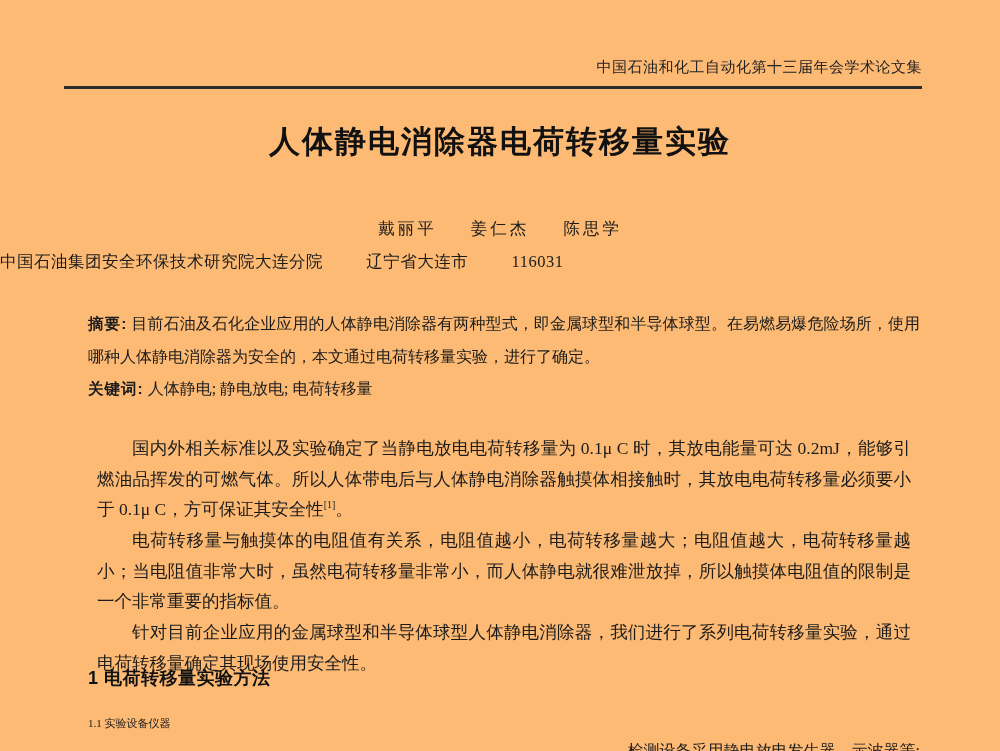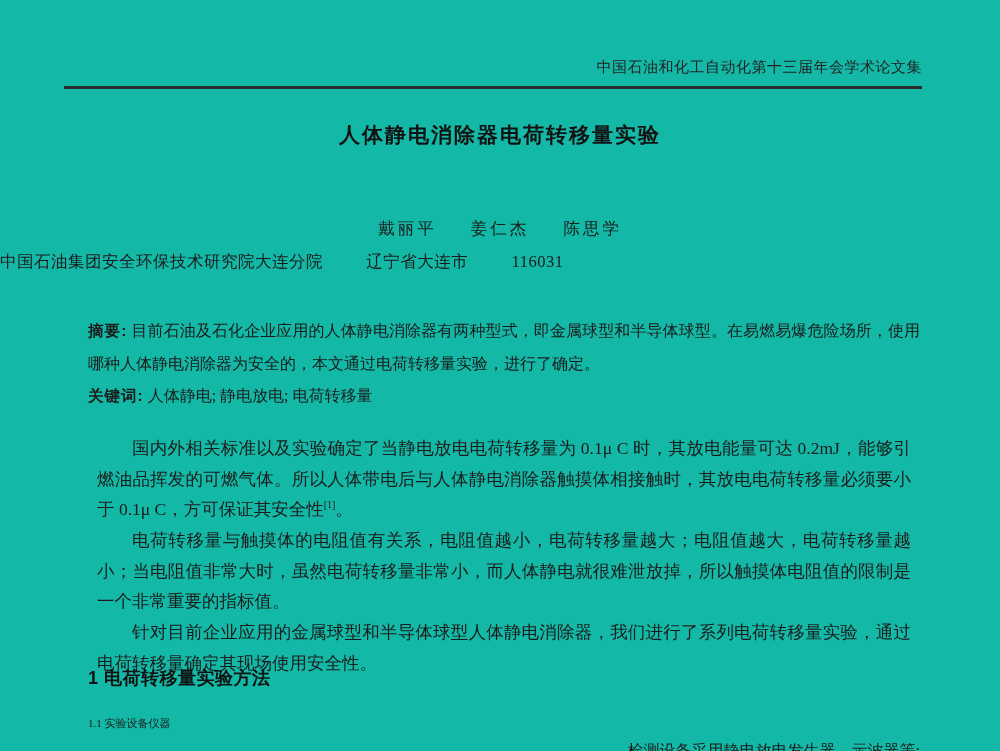--- a/index.html
+++ b/index.html
@@ -1,20 +1,20 @@
 <!DOCTYPE html>
 <html><head>
 <meta charset="utf-8">
 <style>
   html, body { margin: 0; padding: 0; background: #e8e8e8; }
   .page {
     position: relative;
     width: 1000px;
     height: 751px;
-    background: #14b8a6;
+    background: #fdba74;
     overflow: hidden;
     color: #1b1b1b;
     font-family: "Liberation Serif", "DejaVu Serif", serif;
   }
   .running-head {
     position: absolute;
     top: 58px;
     right: 78px;
     font-size: 15px;
     letter-spacing: 0.5px;
@@ -29,21 +29,21 @@
     background: #2b2b2b;
   }
   .paper-title {
     position: absolute;
     top: 121px;
     left: 0;
     width: 100%;
     text-align: center;
     font-family: "Liberation Sans", "DejaVu Sans", sans-serif;
     font-weight: 900;
-    font-size: 21px;
+    font-size: 31px;
     letter-spacing: 2px;
     color: #111;
   }
   .authors {
     position: absolute;
     top: 218px;
     left: 0;
     width: 100%;
     text-align: center;
     font-size: 16.5px;
@@ -61,21 +61,20 @@
   .affiliation .seg { display: inline-block; }
   .affiliation .gap { display: inline-block; width: 34px; }
   .abstract-block {
     position: absolute;
     top: 308px;
     left: 88px;
     width: 832px;
     font-size: 16px;
     line-height: 32.5px;
     text-align: justify;
-    margin-top: 7px;
   }
   .kw-line { text-align: left; }
   .blabel {
     font-family: "Liberation Sans", "DejaVu Sans", sans-serif;
     font-weight: bold;
     font-size: 15.5px;
     letter-spacing: 1px;
   }
   .body-block {
     position: absolute;

